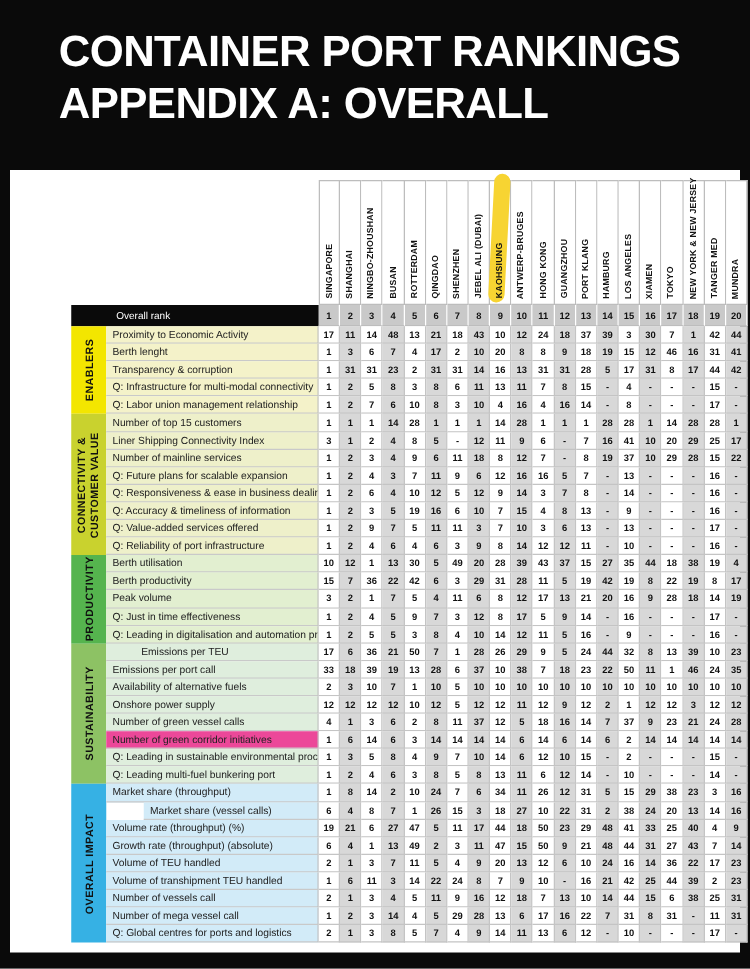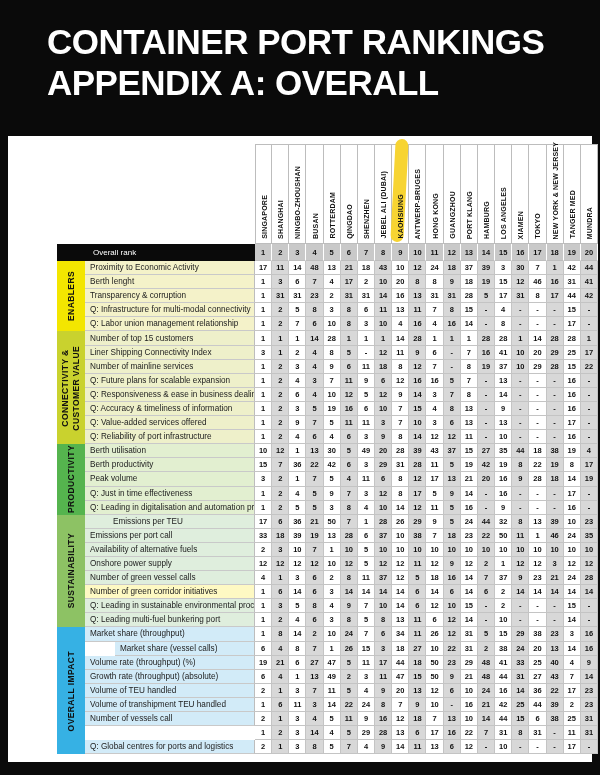--- a/index.html
+++ b/index.html
@@ -618,21 +618,21 @@
         <div class="v" style="grid-area: 25 / 13;">18</div>
         <div class="v g" style="grid-area: 25 / 14;">16</div>
         <div class="v" style="grid-area: 25 / 15;">14</div>
         <div class="v g" style="grid-area: 25 / 16;">7</div>
         <div class="v" style="grid-area: 25 / 17;">37</div>
         <div class="v g" style="grid-area: 25 / 18;">9</div>
         <div class="v" style="grid-area: 25 / 19;">23</div>
         <div class="v g" style="grid-area: 25 / 20;">21</div>
         <div class="v" style="grid-area: 25 / 21;">24</div>
         <div class="v g" style="grid-area: 25 / 22;">28</div>
-        <div class="lab" style="grid-area: 26 / 2; background: #fef9c3;">Number of green corridor initiatives</div>
+        <div class="lab" style="grid-area: 26 / 2; background: #ec4899;">Number of green corridor initiatives</div>
         <div class="v" style="grid-area: 26 / 3;">1</div>
         <div class="v g" style="grid-area: 26 / 4;">6</div>
         <div class="v" style="grid-area: 26 / 5;">14</div>
         <div class="v g" style="grid-area: 26 / 6;">6</div>
         <div class="v" style="grid-area: 26 / 7;">3</div>
         <div class="v g" style="grid-area: 26 / 8;">14</div>
         <div class="v" style="grid-area: 26 / 9;">14</div>
         <div class="v g" style="grid-area: 26 / 10;">14</div>
         <div class="v" style="grid-area: 26 / 11;">14</div>
         <div class="v g" style="grid-area: 26 / 12;">6</div>
@@ -831,20 +831,21 @@
         <div class="v" style="grid-area: 35 / 13;">7</div>
         <div class="v g" style="grid-area: 35 / 14;">13</div>
         <div class="v" style="grid-area: 35 / 15;">10</div>
         <div class="v g" style="grid-area: 35 / 16;">14</div>
         <div class="v" style="grid-area: 35 / 17;">44</div>
         <div class="v g" style="grid-area: 35 / 18;">15</div>
         <div class="v" style="grid-area: 35 / 19;">6</div>
         <div class="v g" style="grid-area: 35 / 20;">38</div>
         <div class="v" style="grid-area: 35 / 21;">25</div>
         <div class="v g" style="grid-area: 35 / 22;">31</div>
+        <div class="lab" style="grid-area: 36 / 2; background: rgb(210, 235, 248);">Number of mega vessel call</div>
         <div class="v" style="grid-area: 36 / 3;">1</div>
         <div class="v g" style="grid-area: 36 / 4;">2</div>
         <div class="v" style="grid-area: 36 / 5;">3</div>
         <div class="v g" style="grid-area: 36 / 6;">14</div>
         <div class="v" style="grid-area: 36 / 7;">4</div>
         <div class="v g" style="grid-area: 36 / 8;">5</div>
         <div class="v" style="grid-area: 36 / 9;">29</div>
         <div class="v g" style="grid-area: 36 / 10;">28</div>
         <div class="v" style="grid-area: 36 / 11;">13</div>
         <div class="v g" style="grid-area: 36 / 12;">6</div>

